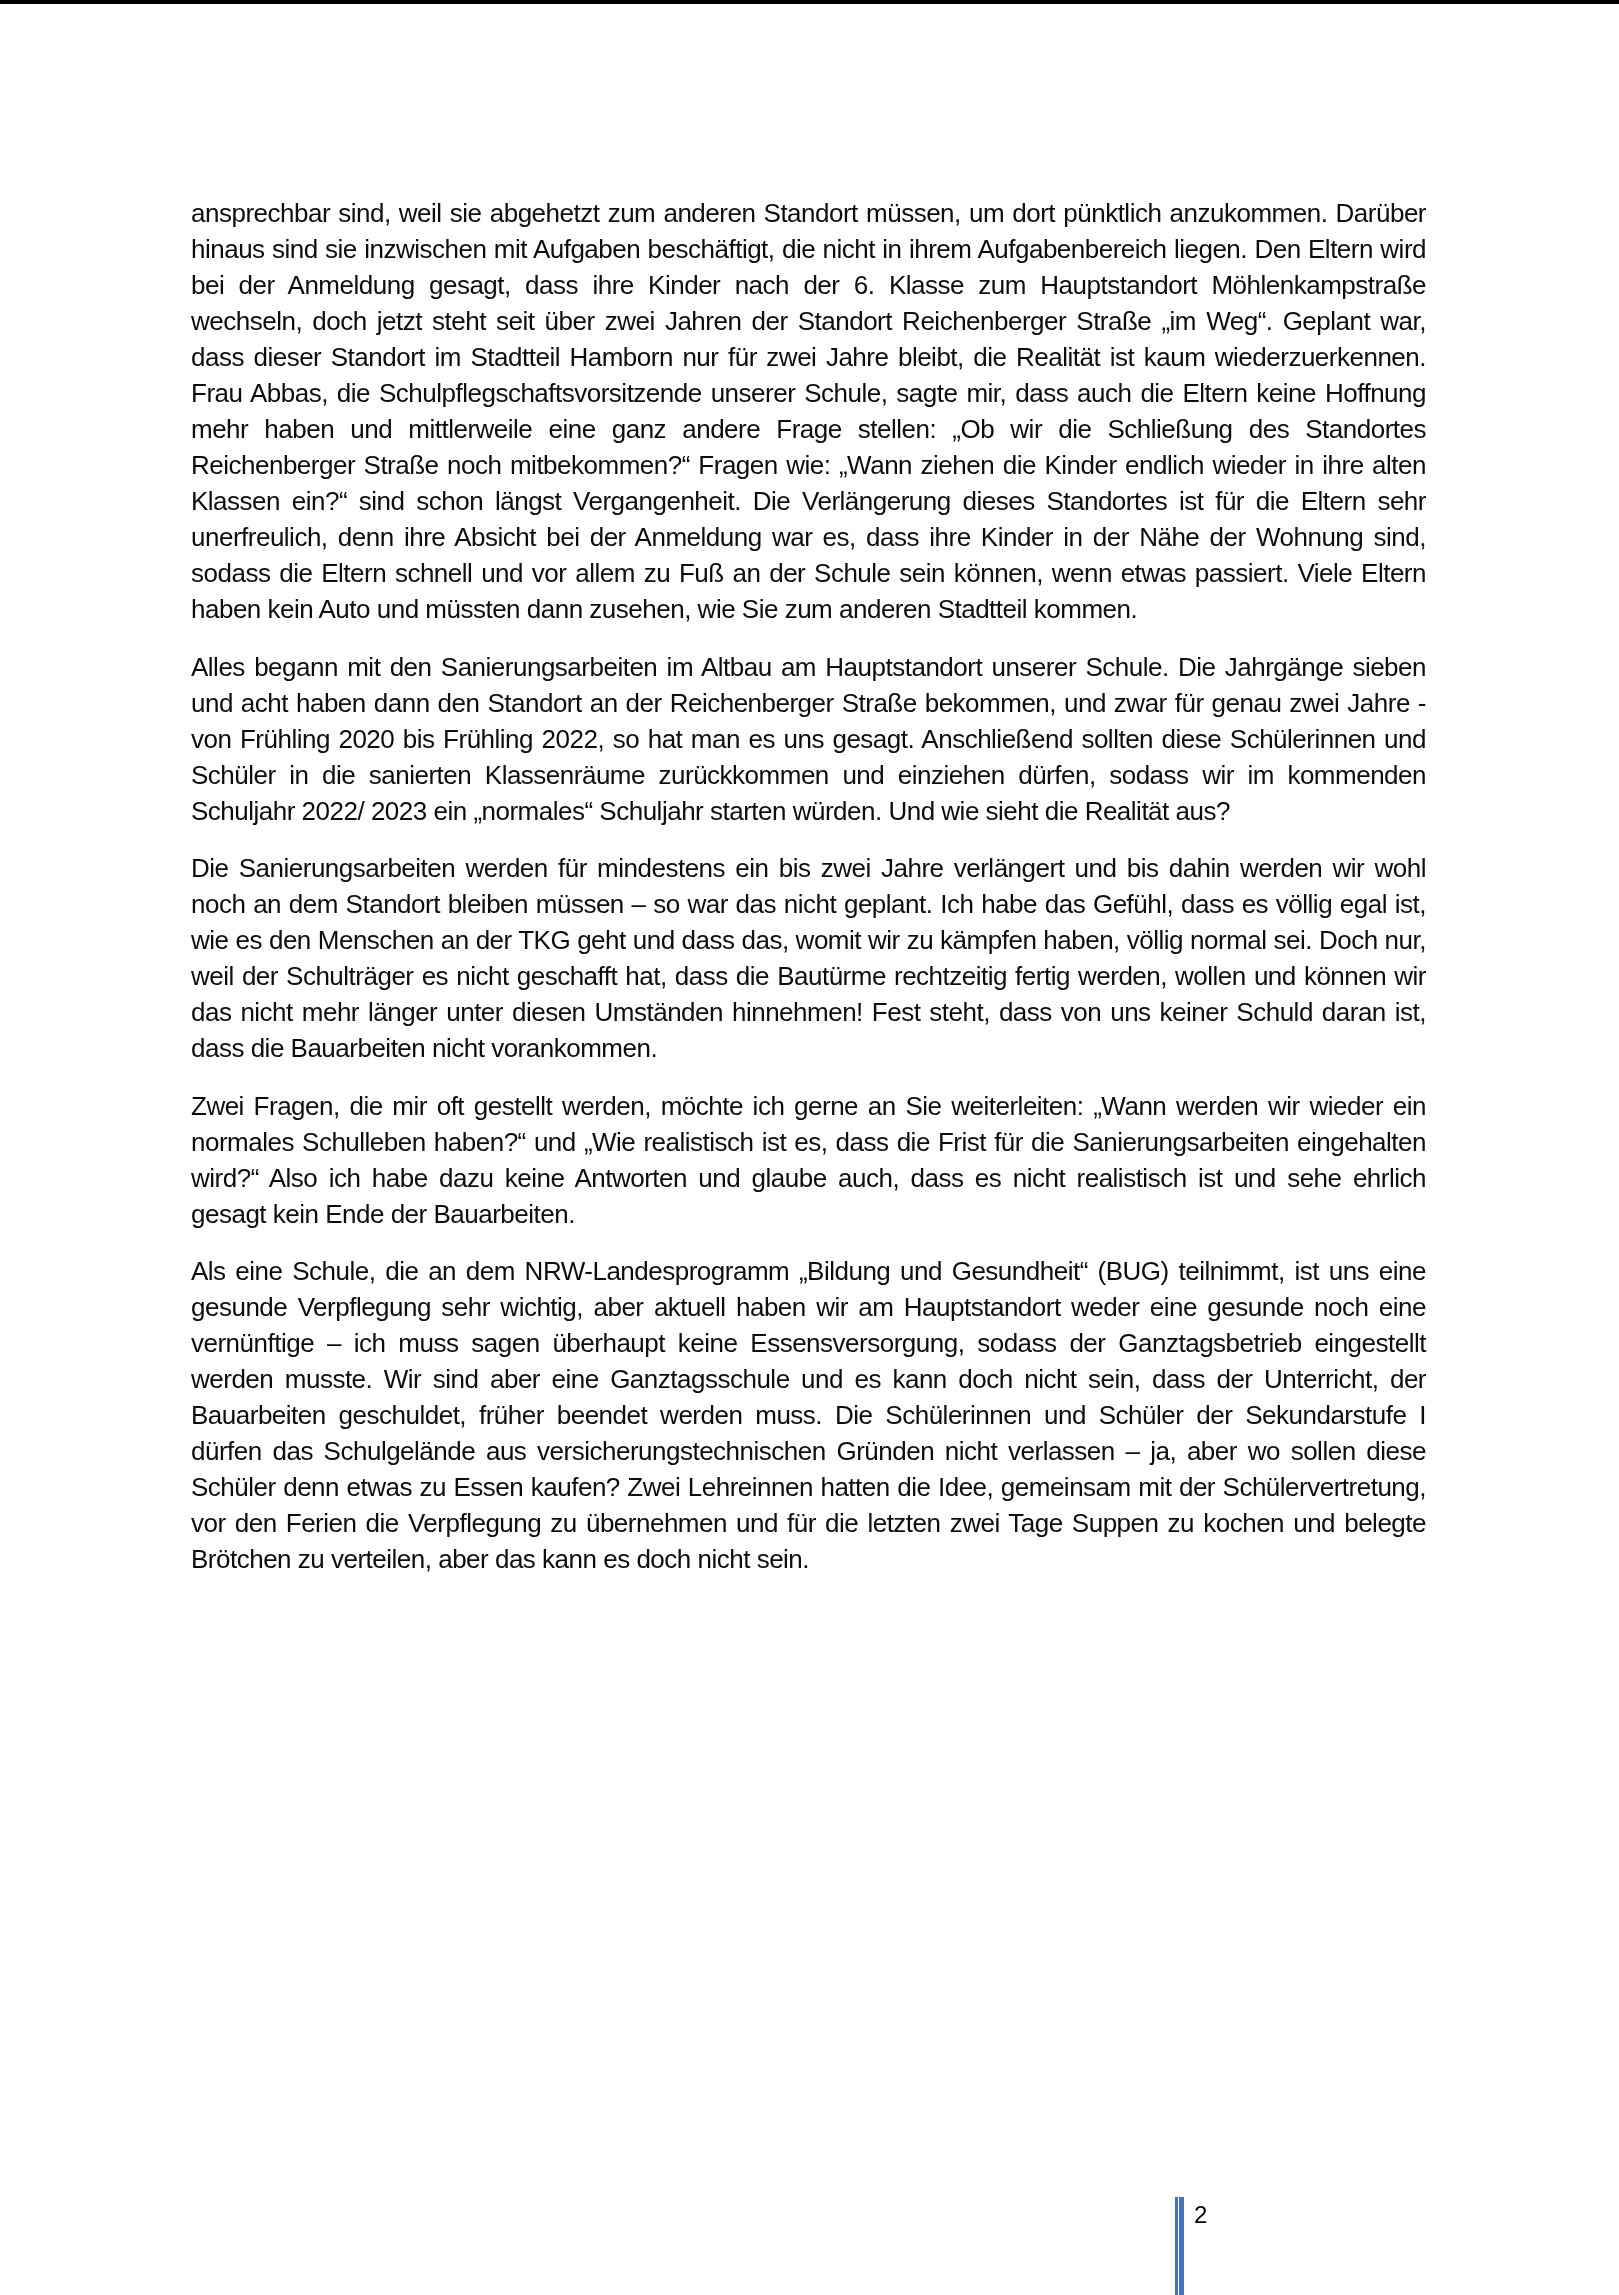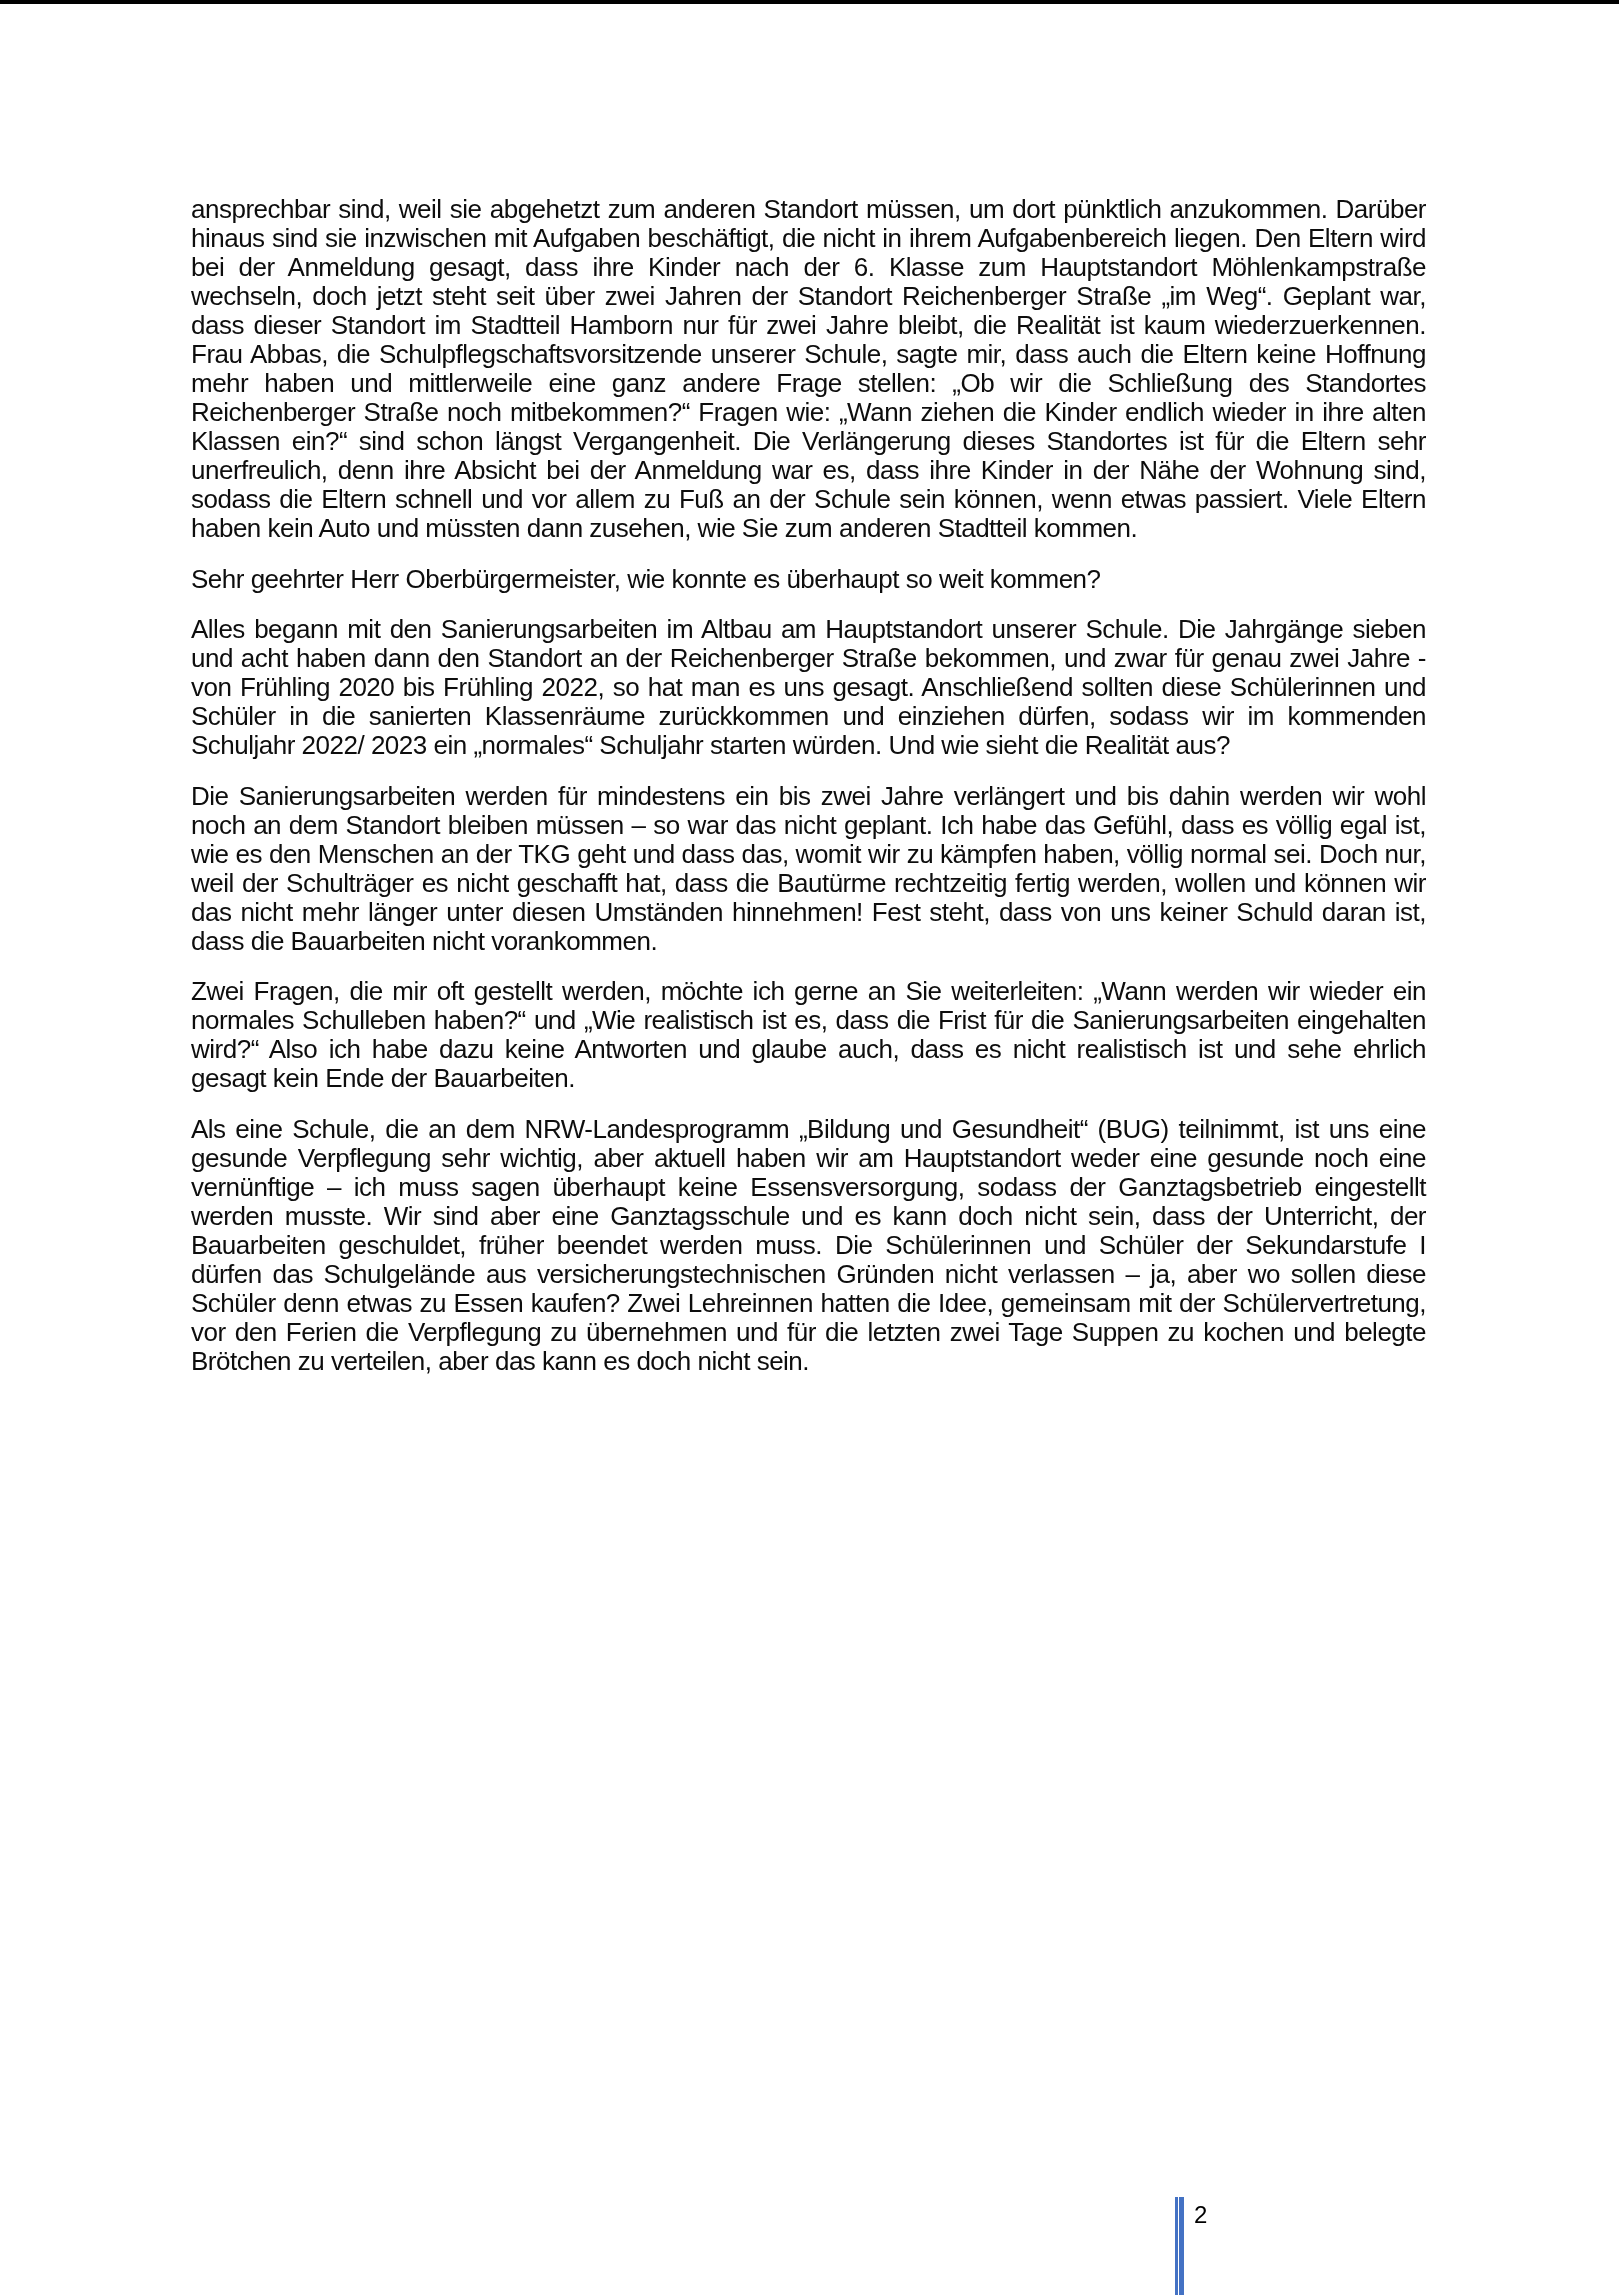--- a/index.html
+++ b/index.html
@@ -5,21 +5,21 @@
   html, body { margin: 0; padding: 0; background: #ffffff; }
   body { width: 1620px; height: 2295px; position: relative; overflow: hidden; }
   .top-bar { position: absolute; left: 0; top: 0; width: 1620px; height: 3.5px; background: #000000; }
   .page-body {
     position: absolute;
     left: 191px;
     top: 195px;
     width: 1235px;
     font-family: "Liberation Sans", sans-serif;
     font-size: 26px;
-    line-height: 29px;
+    line-height: 36px;
     color: #0d0d0d;
     letter-spacing: -0.5px;
     word-spacing: 0px;
   }
   .para {
     margin: 0 0 21.6px 0;
     text-align: justify;
     text-align-last: left;
     hyphens: none;
   }
@@ -42,21 +42,20 @@
     color: #000000;
   }
 </style>
 </head>
 <body>
 
 <div class="top-bar"></div>
 
 <div class="page-body">
   <p class="para">ansprechbar sind, weil sie abgehetzt zum anderen Standort müssen, um dort pünktlich anzukommen. Darüber hinaus sind sie inzwischen mit Aufgaben beschäftigt, die nicht in ihrem Aufgabenbereich liegen. Den Eltern wird bei der Anmeldung gesagt, dass ihre Kinder nach der 6. Klasse zum Hauptstandort Möhlenkampstraße wechseln, doch jetzt steht seit über zwei Jahren der Standort Reichenberger Straße „im Weg“. Geplant war, dass dieser Standort im Stadtteil Hamborn nur für zwei Jahre bleibt, die Realität ist kaum wiederzuerkennen. Frau Abbas, die Schulpflegschaftsvorsitzende unserer Schule, sagte mir, dass auch die Eltern keine Hoffnung mehr haben und mittlerweile eine ganz andere Frage stellen: „Ob wir die Schließung des Standortes Reichenberger Straße noch mitbekommen?“ Fragen wie: „Wann ziehen die Kinder endlich wieder in ihre alten Klassen ein?“ sind schon längst Vergangenheit. Die Verlängerung dieses Standortes ist für die Eltern sehr unerfreulich, denn ihre Absicht bei der Anmeldung war es, dass ihre Kinder in der Nähe der Wohnung sind, sodass die Eltern schnell und vor allem zu Fuß an der Schule sein können, wenn etwas passiert. Viele Eltern haben kein Auto und müssten dann zusehen, wie Sie zum anderen Stadtteil kommen.</p>
-  <p class="para">Sehr geehrter Herr Oberbürgermeister, wie konnte es überhaupt so weit kommen?</p>
   <p class="para">Alles begann mit den Sanierungsarbeiten im Altbau am Hauptstandort unserer Schule. Die Jahrgänge sieben und acht haben dann den Standort an der Reichenberger Straße bekommen, und zwar für genau zwei Jahre - von Frühling 2020 bis Frühling 2022, so hat man es uns gesagt. Anschließend sollten diese Schülerinnen und Schüler in die sanierten Klassenräume zurückkommen und einziehen dürfen, sodass wir im kommenden Schuljahr 2022/ 2023 ein „normales“ Schuljahr starten würden. Und wie sieht die Realität aus?</p>
   <p class="para">Die Sanierungsarbeiten werden für mindestens ein bis zwei Jahre verlängert und bis dahin werden wir wohl noch an dem Standort bleiben müssen – so war das nicht geplant. Ich habe das Gefühl, dass es völlig egal ist, wie es den Menschen an der TKG geht und dass das, womit wir zu kämpfen haben, völlig normal sei. Doch nur, weil der Schulträger es nicht geschafft hat, dass die Bautürme rechtzeitig fertig werden, wollen und können wir das nicht mehr länger unter diesen Umständen hinnehmen! Fest steht, dass von uns keiner Schuld daran ist, dass die Bauarbeiten nicht vorankommen.</p>
   <p class="para">Zwei Fragen, die mir oft gestellt werden, möchte ich gerne an Sie weiterleiten: „Wann werden wir wieder ein normales Schulleben haben?“ und „Wie realistisch ist es, dass die Frist für die Sanierungsarbeiten eingehalten wird?“ Also ich habe dazu keine Antworten und glaube auch, dass es nicht realistisch ist und sehe ehrlich gesagt kein Ende der Bauarbeiten.</p>
   <p class="para">Als eine Schule, die an dem NRW-Landesprogramm „Bildung und Gesundheit“ (BUG) teilnimmt, ist uns eine gesunde Verpflegung sehr wichtig, aber aktuell haben wir am Hauptstandort weder eine gesunde noch eine vernünftige – ich muss sagen überhaupt keine Essensversorgung, sodass der Ganztagsbetrieb eingestellt werden musste. Wir sind aber eine Ganztagsschule und es kann doch nicht sein, dass der Unterricht, der Bauarbeiten geschuldet, früher beendet werden muss. Die Schülerinnen und Schüler der Sekundarstufe I dürfen das Schulgelände aus versicherungstechnischen Gründen nicht verlassen – ja, aber wo sollen diese Schüler denn etwas zu Essen kaufen? Zwei Lehreinnen hatten die Idee, gemeinsam mit der Schülervertretung, vor den Ferien die Verpflegung zu übernehmen und für die letzten zwei Tage Suppen zu kochen und belegte Brötchen zu verteilen, aber das kann es doch nicht sein.</p>
 </div>
 
 <div class="footer">
   <div class="bar-thin"></div>
   <div class="bar-thick"></div>
   <span class="page-number">2</span>

